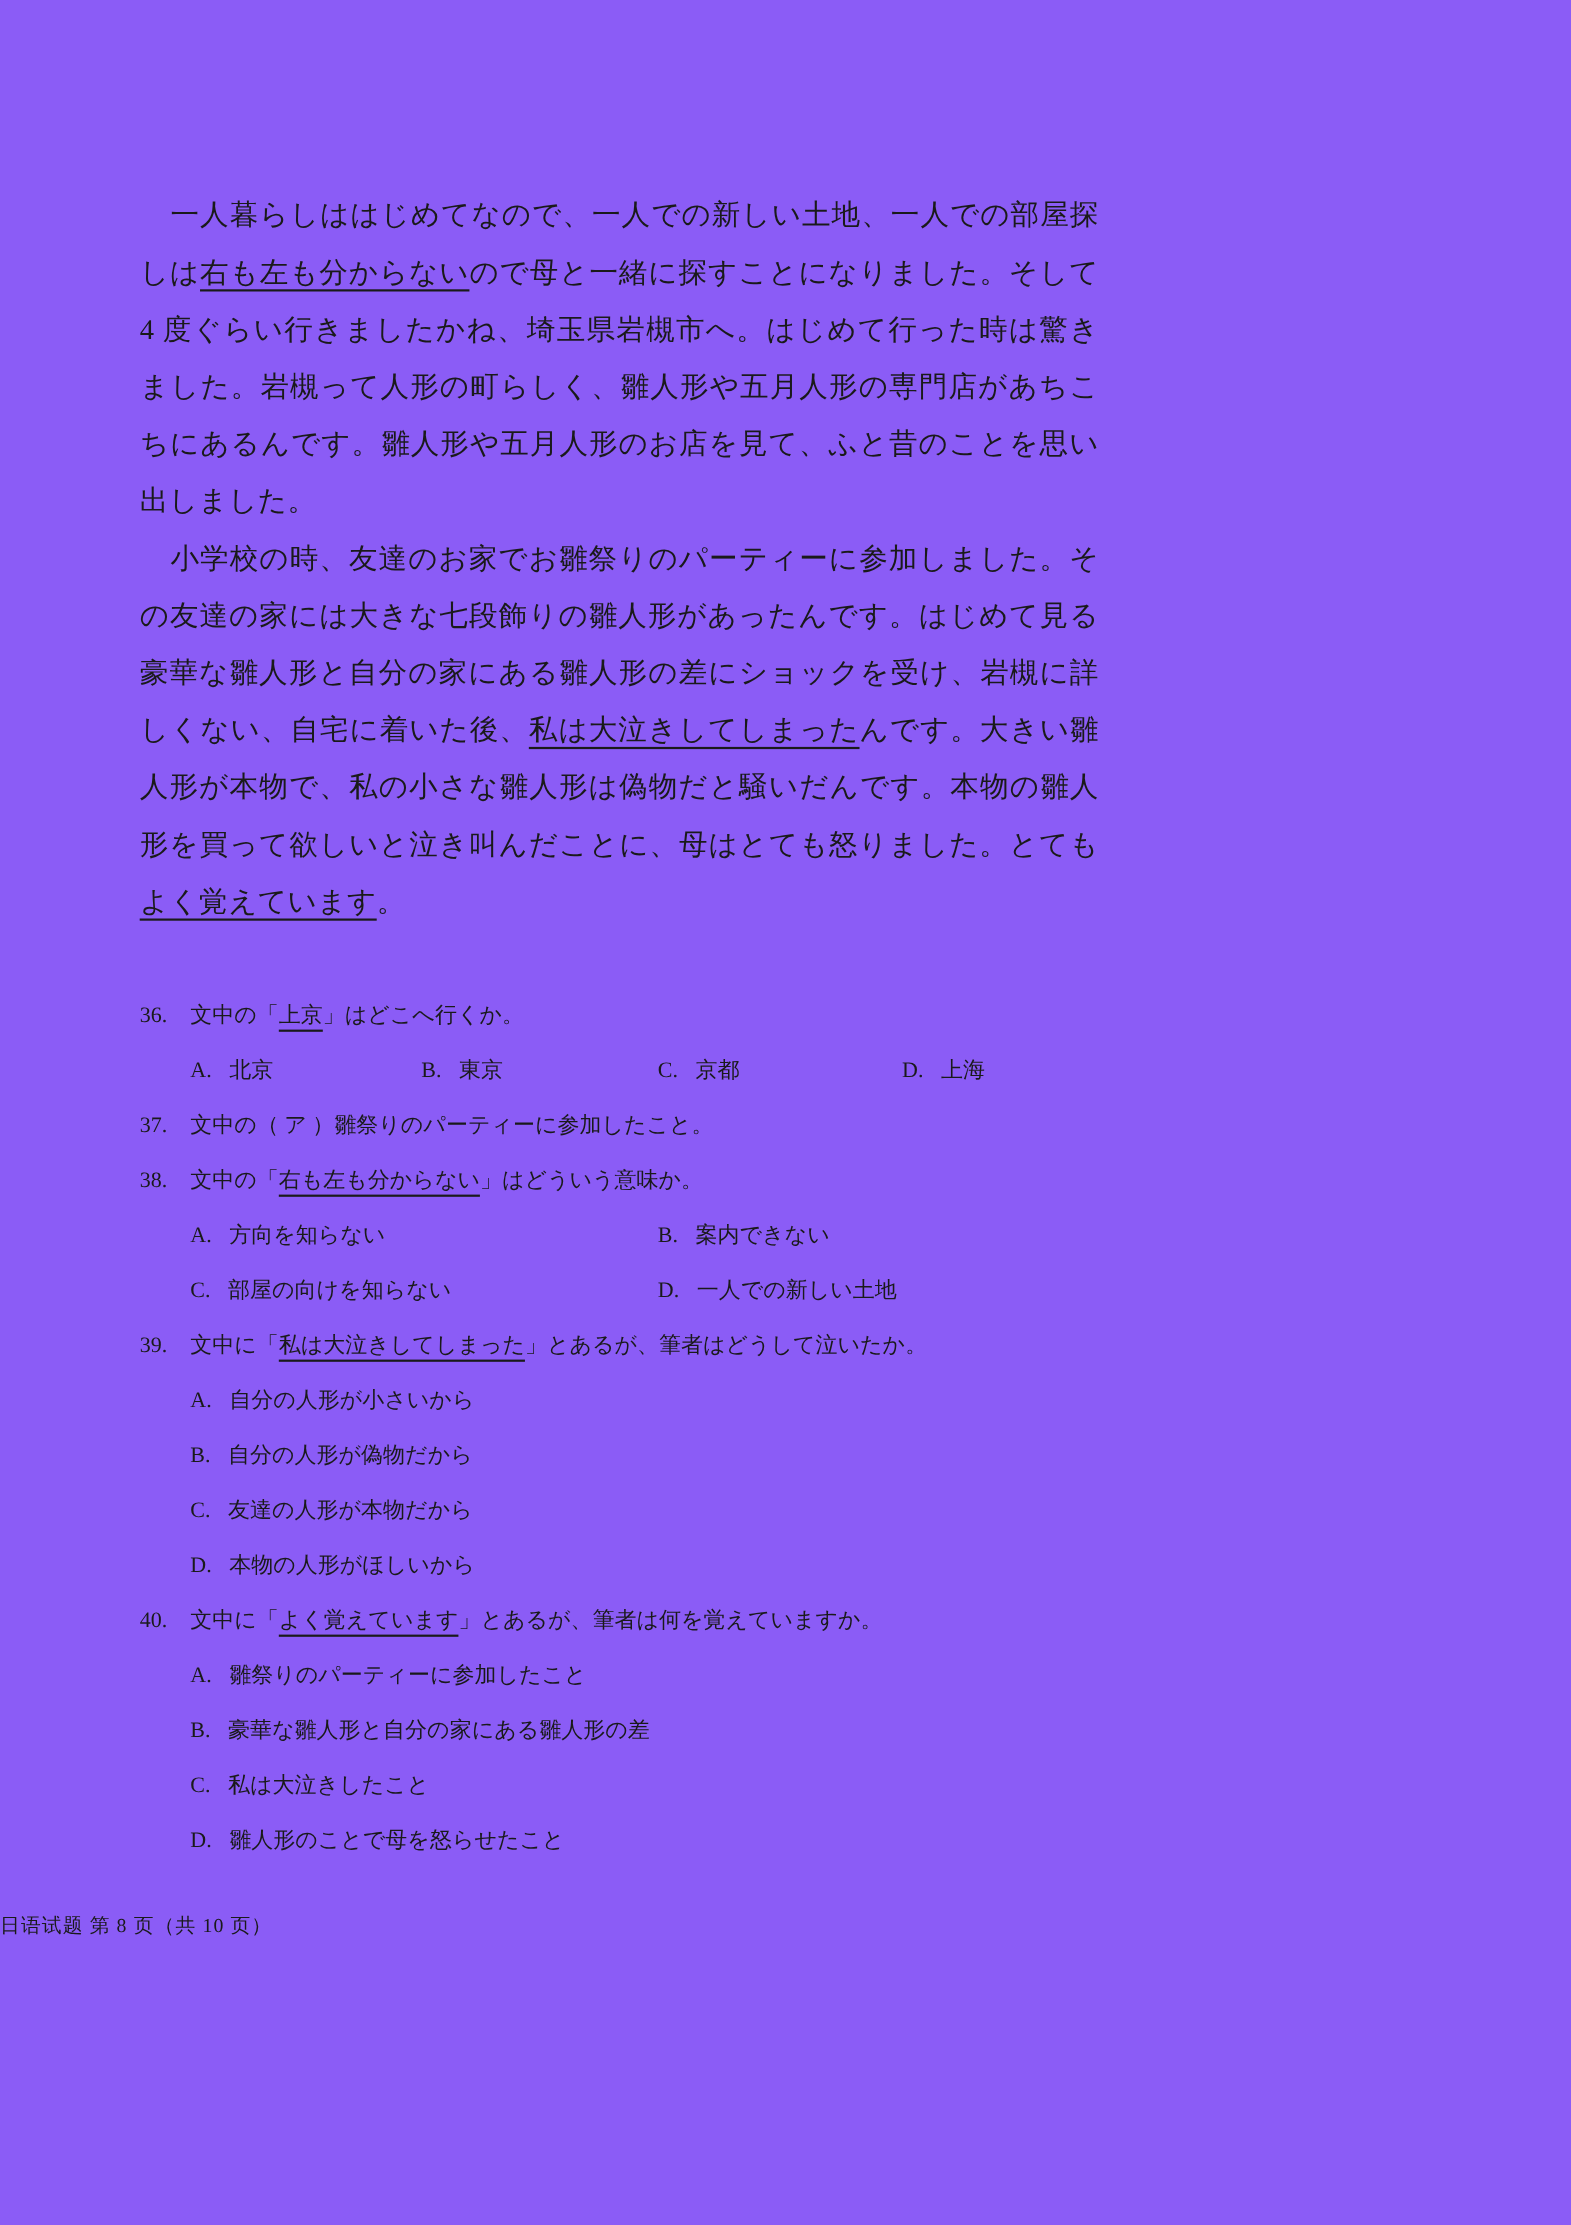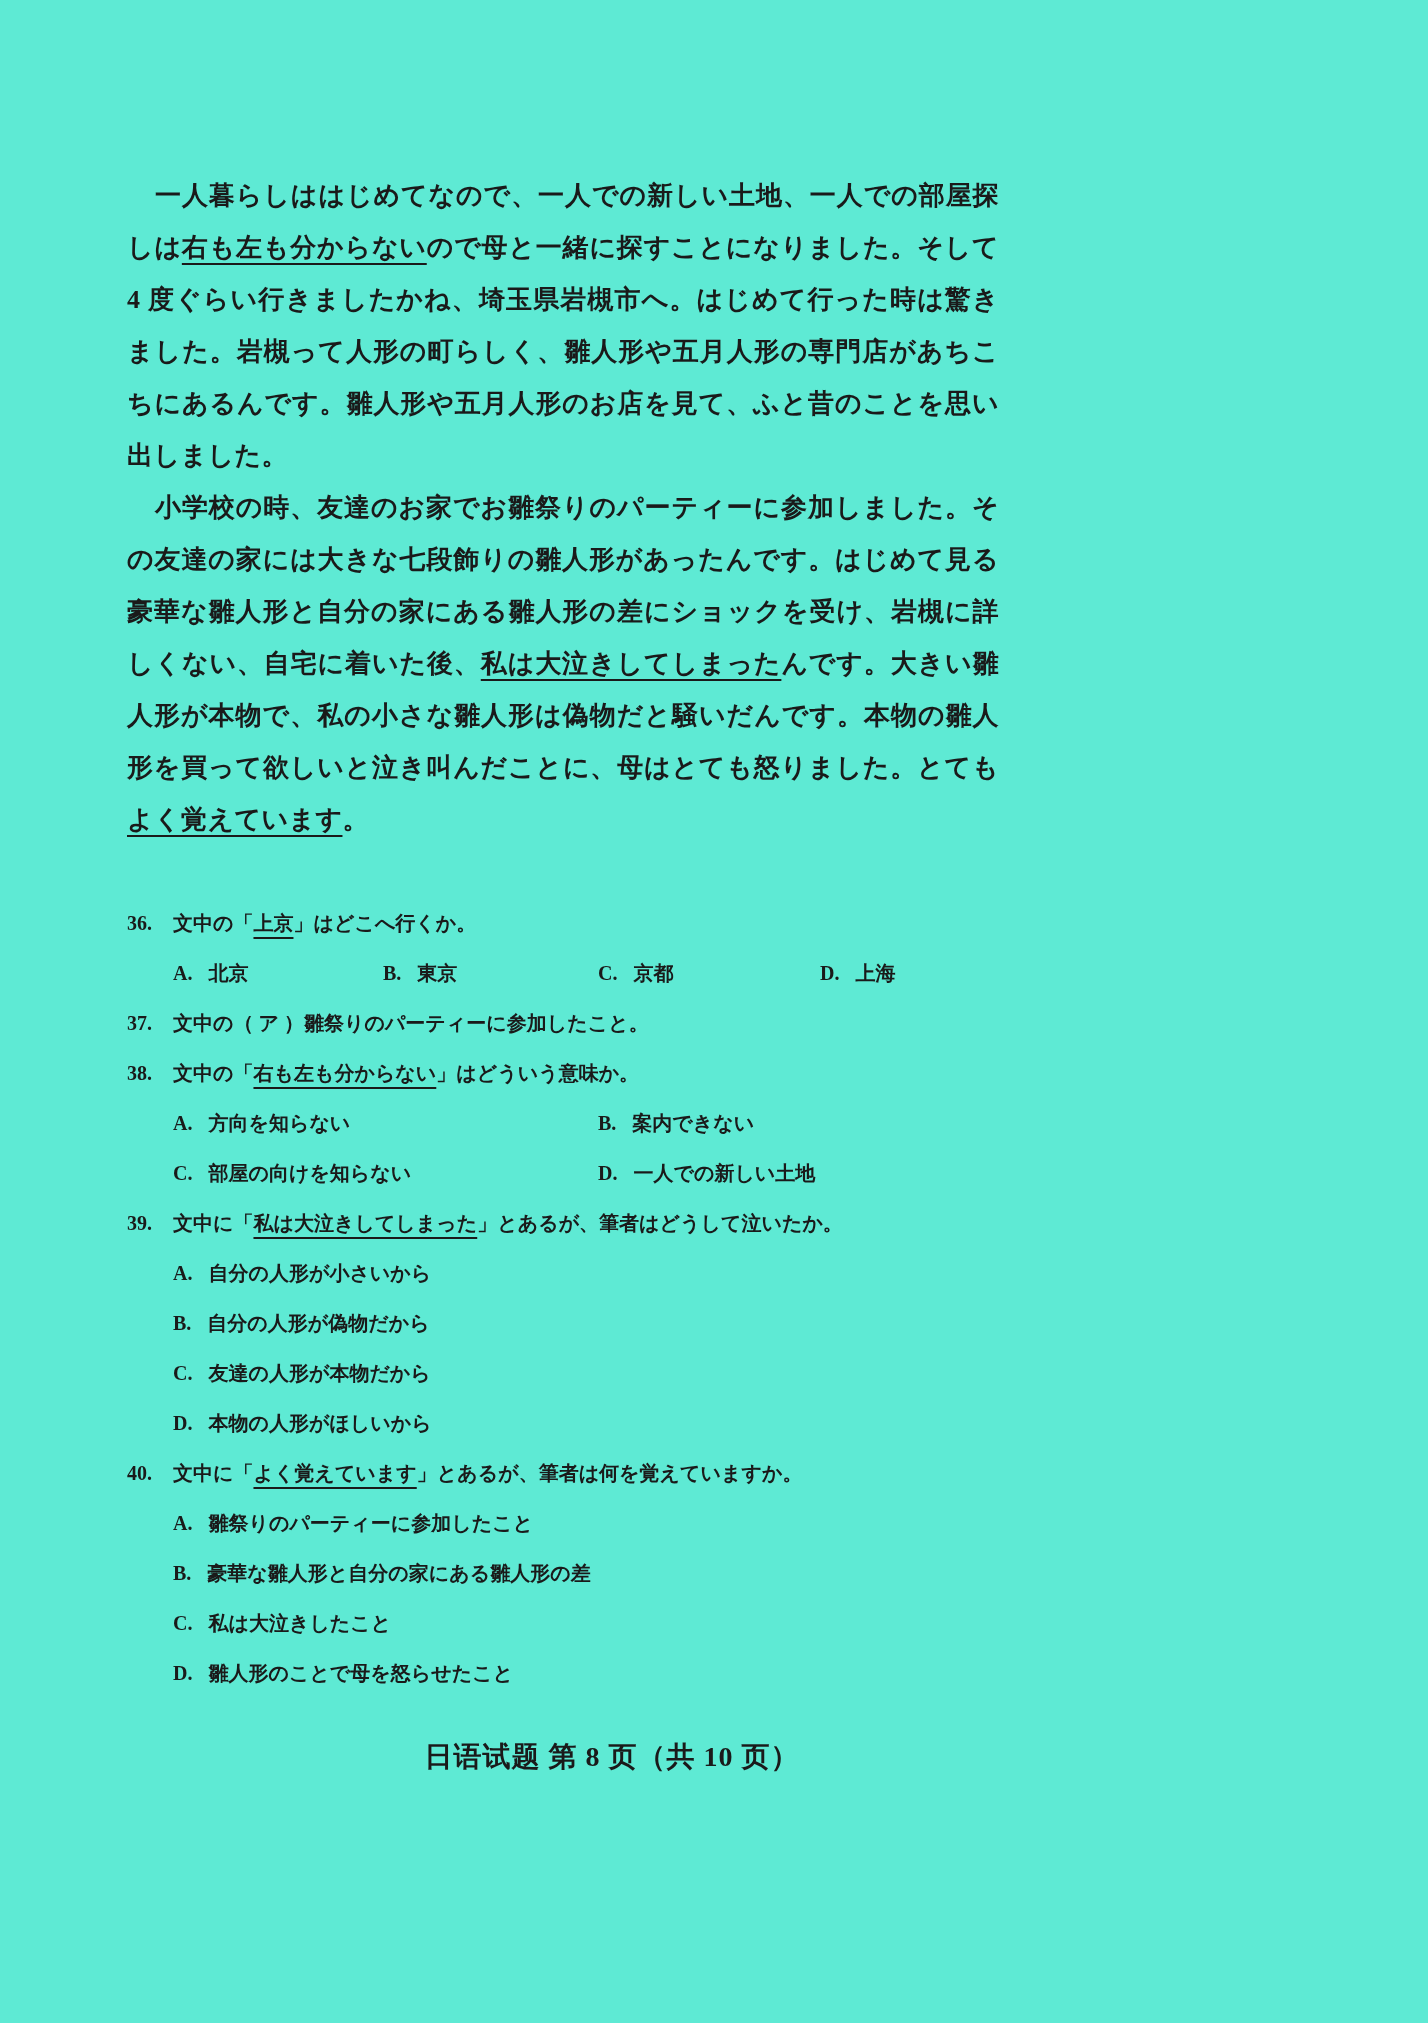--- a/index.html
+++ b/index.html
@@ -2,25 +2,24 @@
 <html><head>
 <meta charset="utf-8">
 <style>
   * { box-sizing: border-box; }
   html, body { margin: 0; padding: 0; background: #ffffff; }
 
   .page {
     position: relative;
     width: 1428px;
     height: 2023px;
-    background: #5eead4;
+    background: #8b5cf6;
     font-family: "Liberation Serif", "DejaVu Serif", serif;
     color: #1a1a1a;
     overflow: hidden;
-    font-weight: bold;
   }
 
   .content {
     position: absolute;
     left: 127px;
     top: 170px;
     width: 872px;
   }
 
   
@@ -68,25 +67,25 @@
 
   .options.list .option { display: block; }
 
   .option { white-space: nowrap; }
 
   .olabel { display: inline-block; margin-right: 16px; }
 
   
   .footer {
     position: absolute;
-    left: 12px;
+    left: 0;
     top: 1738px;
     width: 1200px;
-    text-align: center;
-    font-size: 28px;
+    text-align: left;
+    font-size: 18px;
     letter-spacing: 1px;
   }
 </style>
 </head>
 <body>
 
 <div class="page">
   <main class="content">
     <section class="passage">
         <p><span>一人暮らしははじめてなので、一人での新しい土地、一人での部屋探しは</span><span class="ul">右も左も分からない</span><span>ので母と一緒に探すことになりました。そして 4 度ぐらい行きましたかね、埼玉県岩槻市へ。はじめて行った時は驚きました。岩槻って人形の町らしく、雛人形や五月人形の専門店があちこちにあるんです。雛人形や五月人形のお店を見て、ふと昔のことを思い出しました。</span></p>

